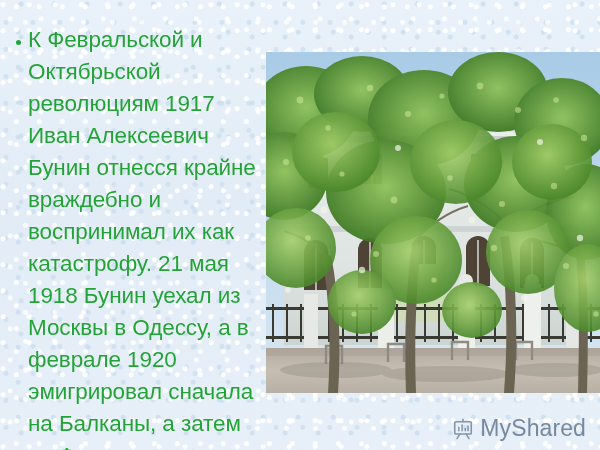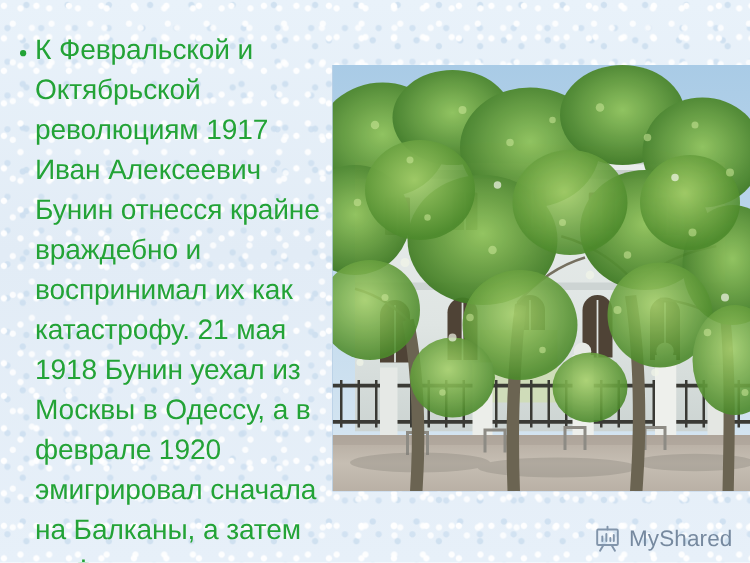--- a/index.html
+++ b/index.html
@@ -86,21 +86,21 @@
     right: 14px;
     bottom: 8px;
     display: flex;
     align-items: center;
     gap: 6px;
     z-index: 4;
     opacity: 0.92;
   }
   .wm-icon { width: 22px; height: 22px; display: block; }
   .wm-text {
-    font-size: 18px;
+    font-size: 23px;
     color: #6d8198;
     letter-spacing: 0.1px;
   }
 </style>
 </head>
 <body>
 
 <div class="slide">
 
   <div class="photo">

